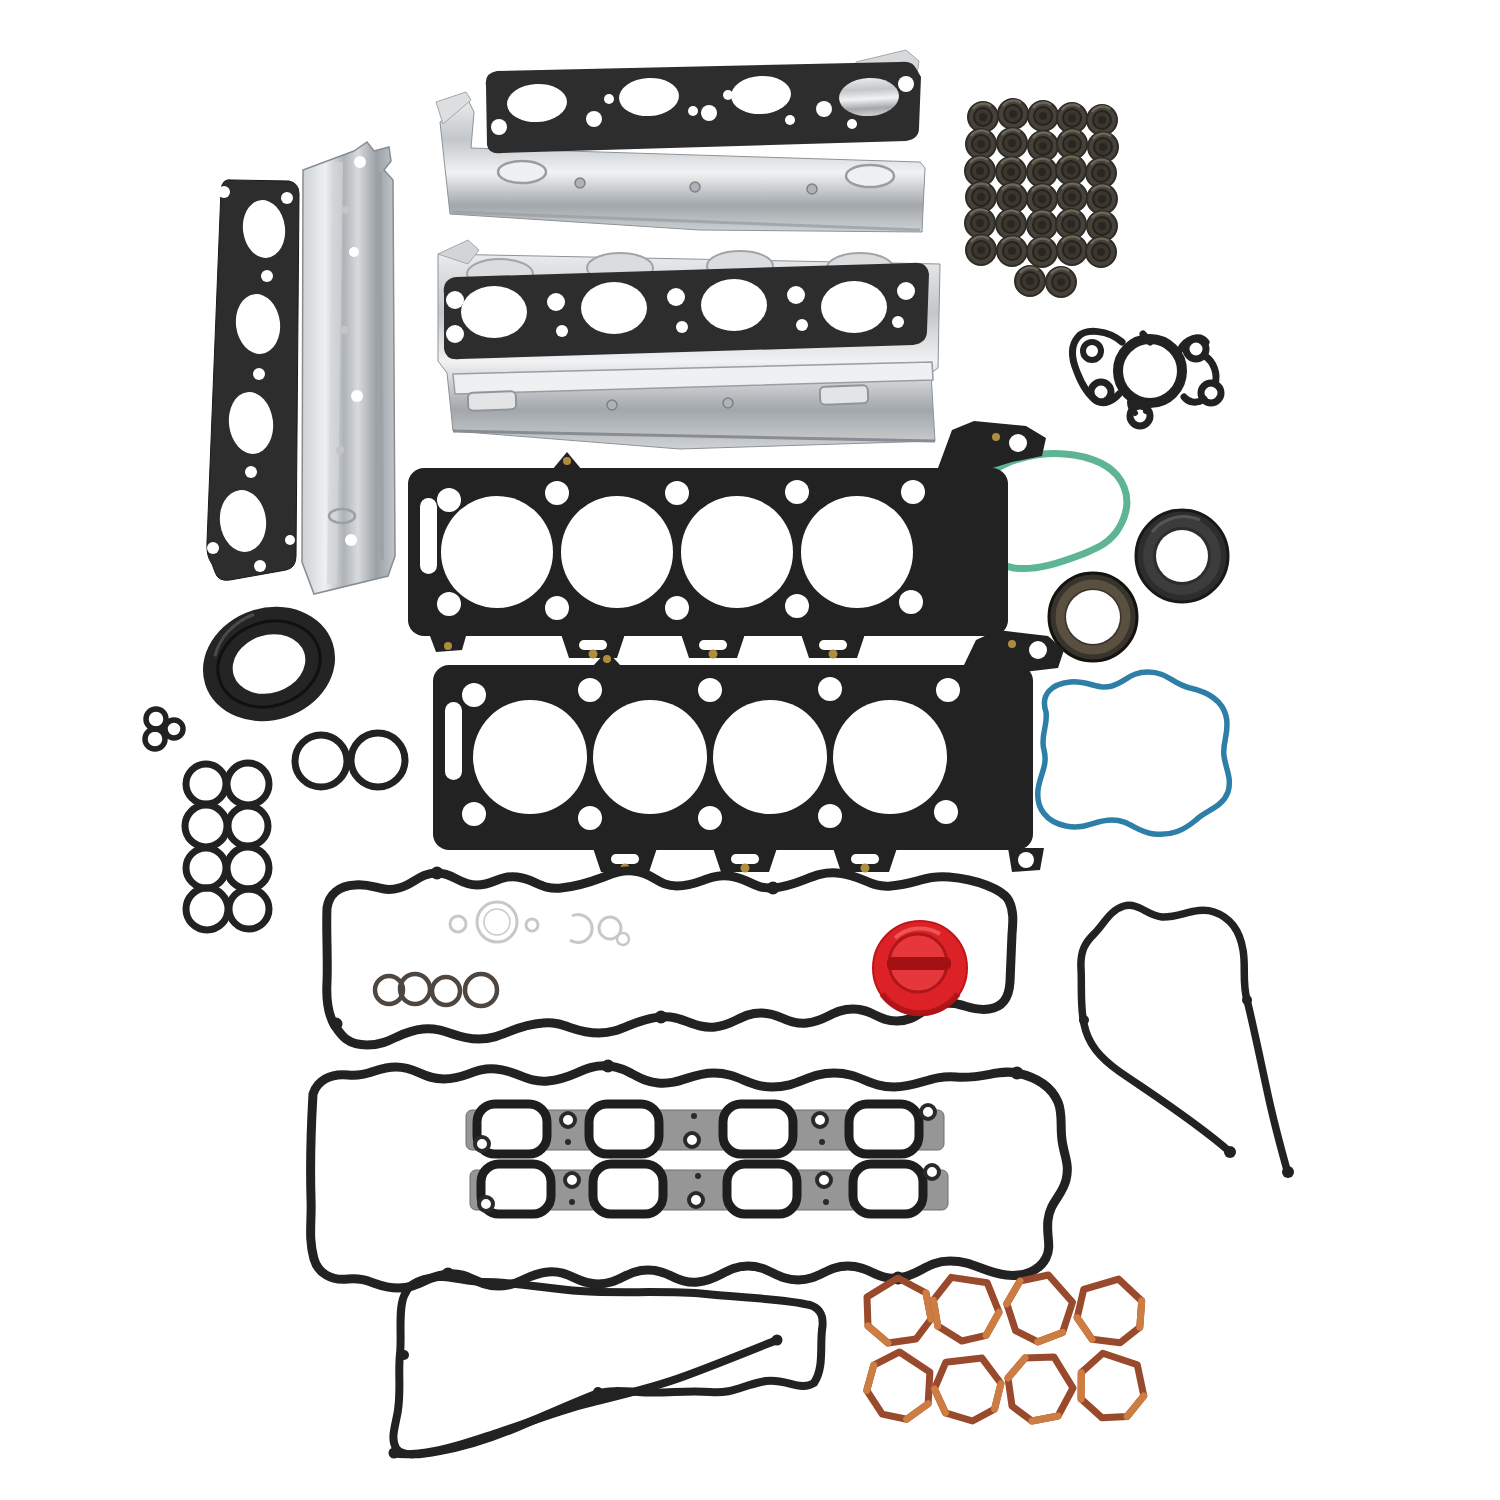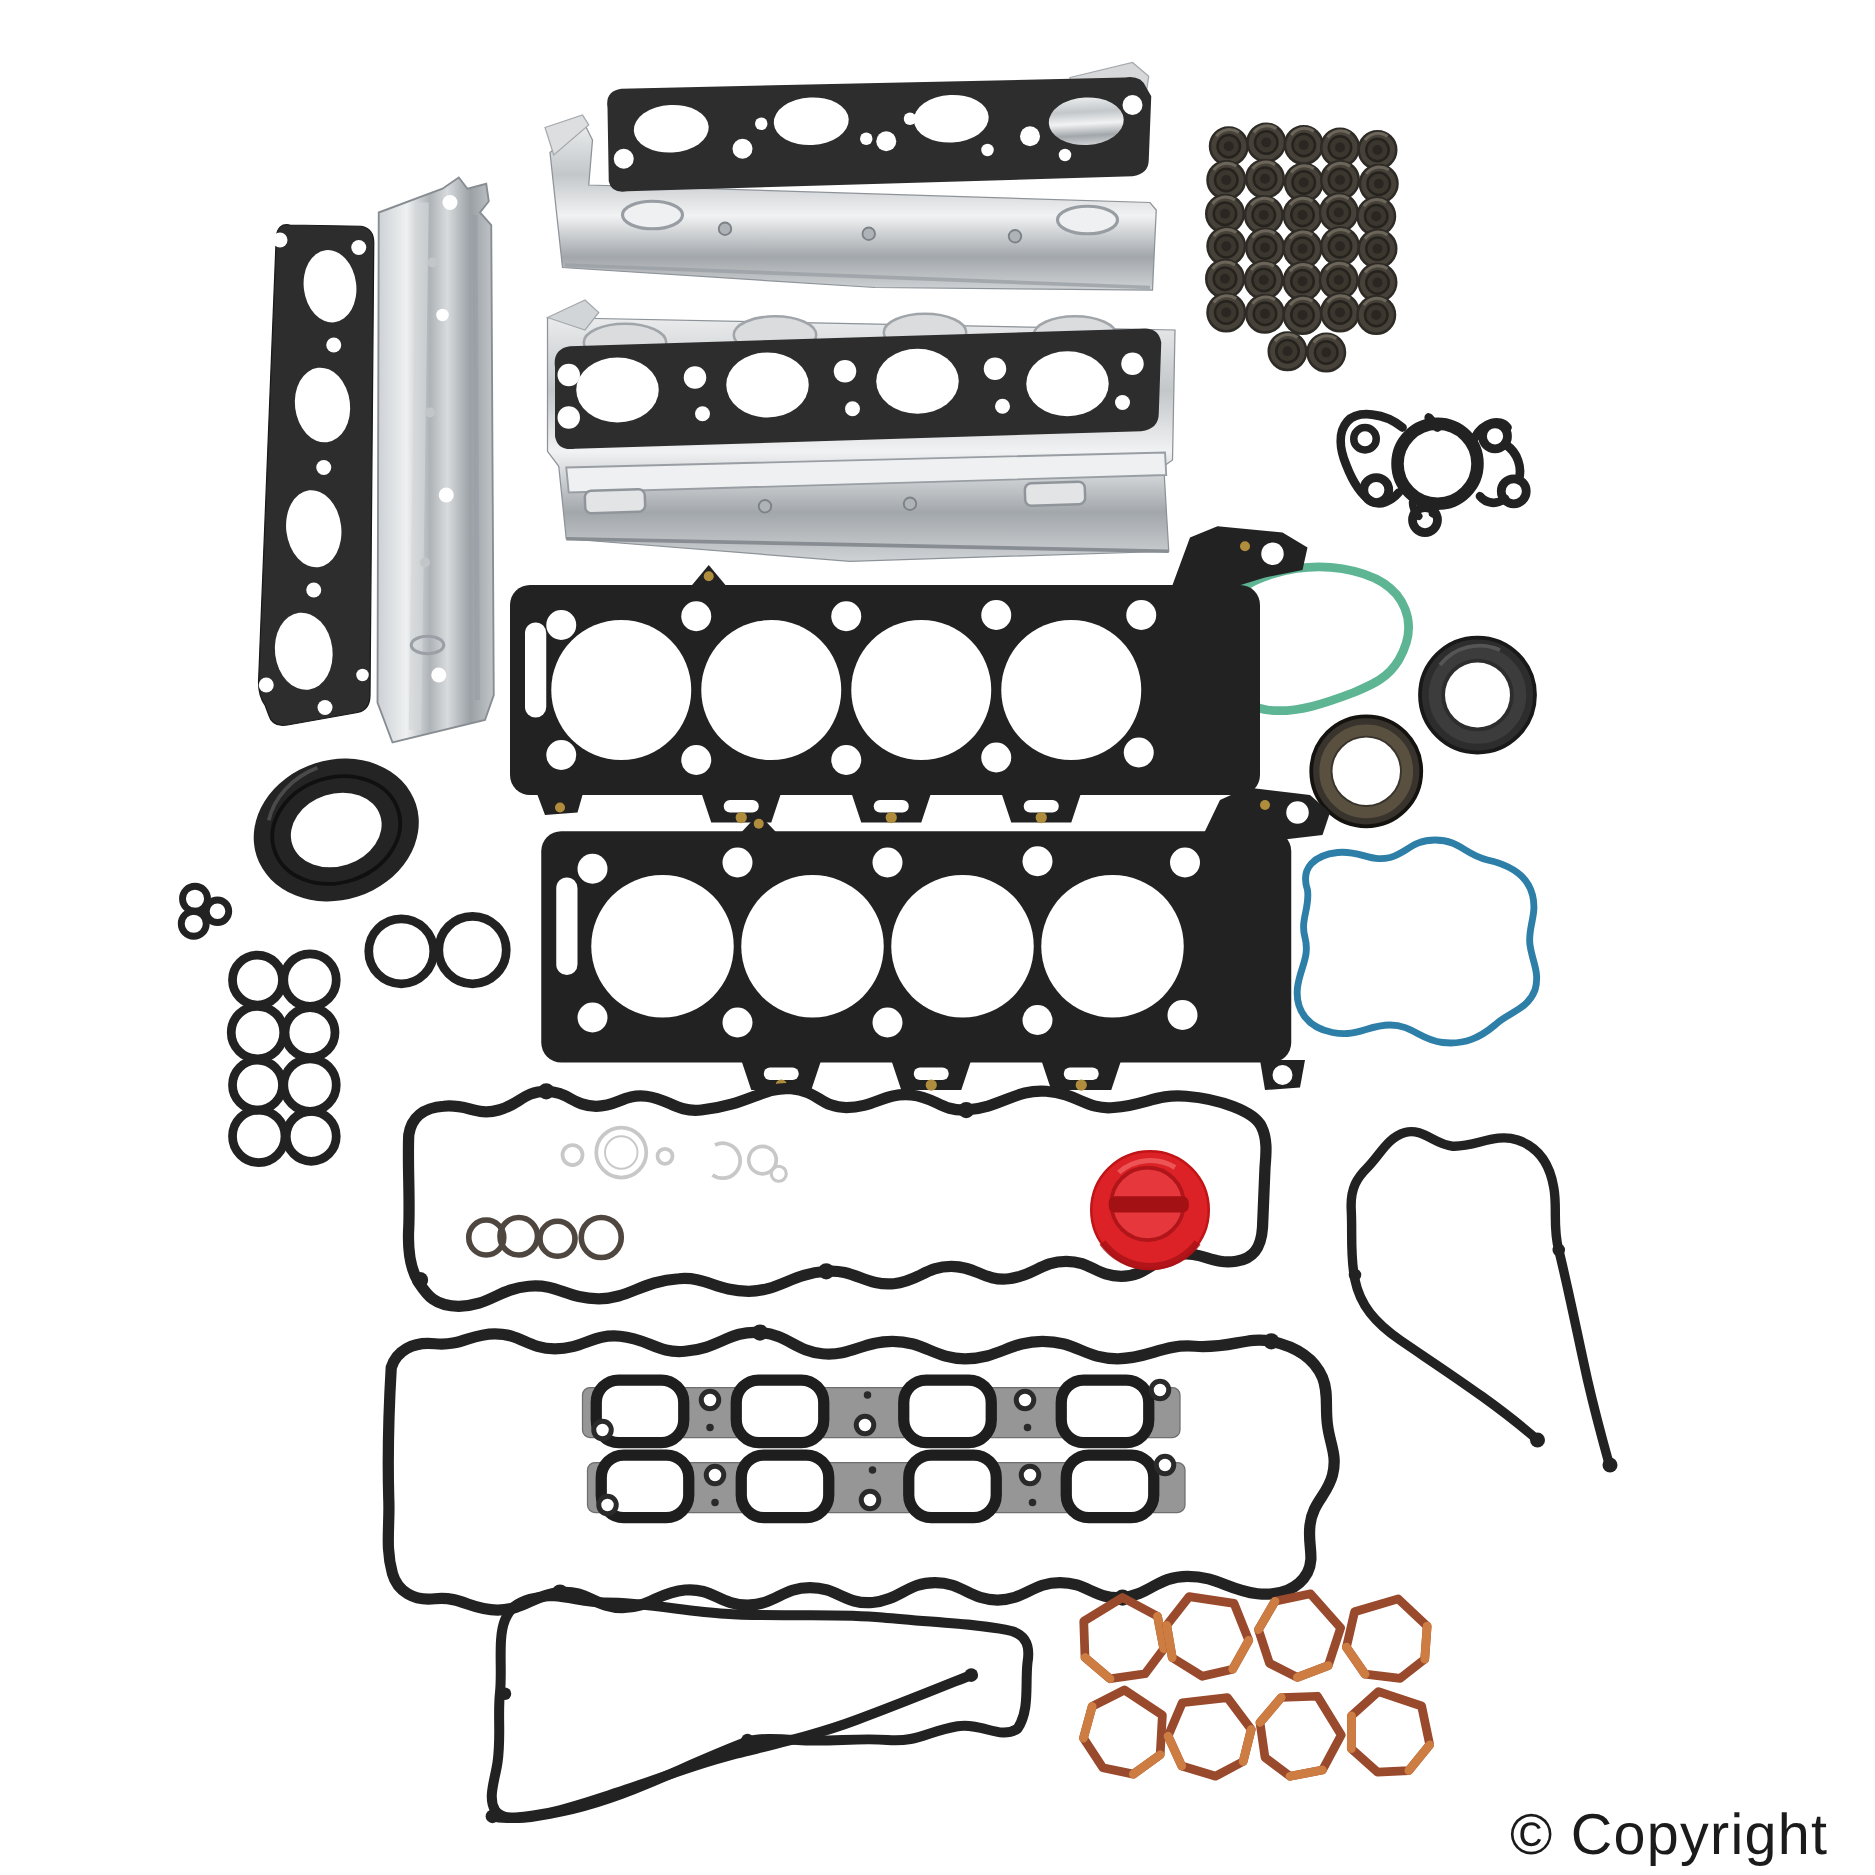--- a/index.html
+++ b/index.html
@@ -402,14 +402,13 @@
     <use href="#copperRing" transform="translate(966,1308) rotate(40)"></use>
     <use href="#copperRing" transform="translate(1040,1308) rotate(80)"></use>
     <use href="#copperRing" transform="translate(1110,1311) rotate(15)"></use>
     <use href="#copperRing" transform="translate(900,1386) rotate(65)"></use>
     <use href="#copperRing" transform="translate(968,1388) rotate(25)"></use>
     <use href="#copperRing" transform="translate(1040,1388) rotate(90)"></use>
     <use href="#copperRing" transform="translate(1112,1386) rotate(50)"></use>
   </g>
 </svg>
 
-<div class="watermark">© Copyright</div>
 </div>
 
 </body></html>

